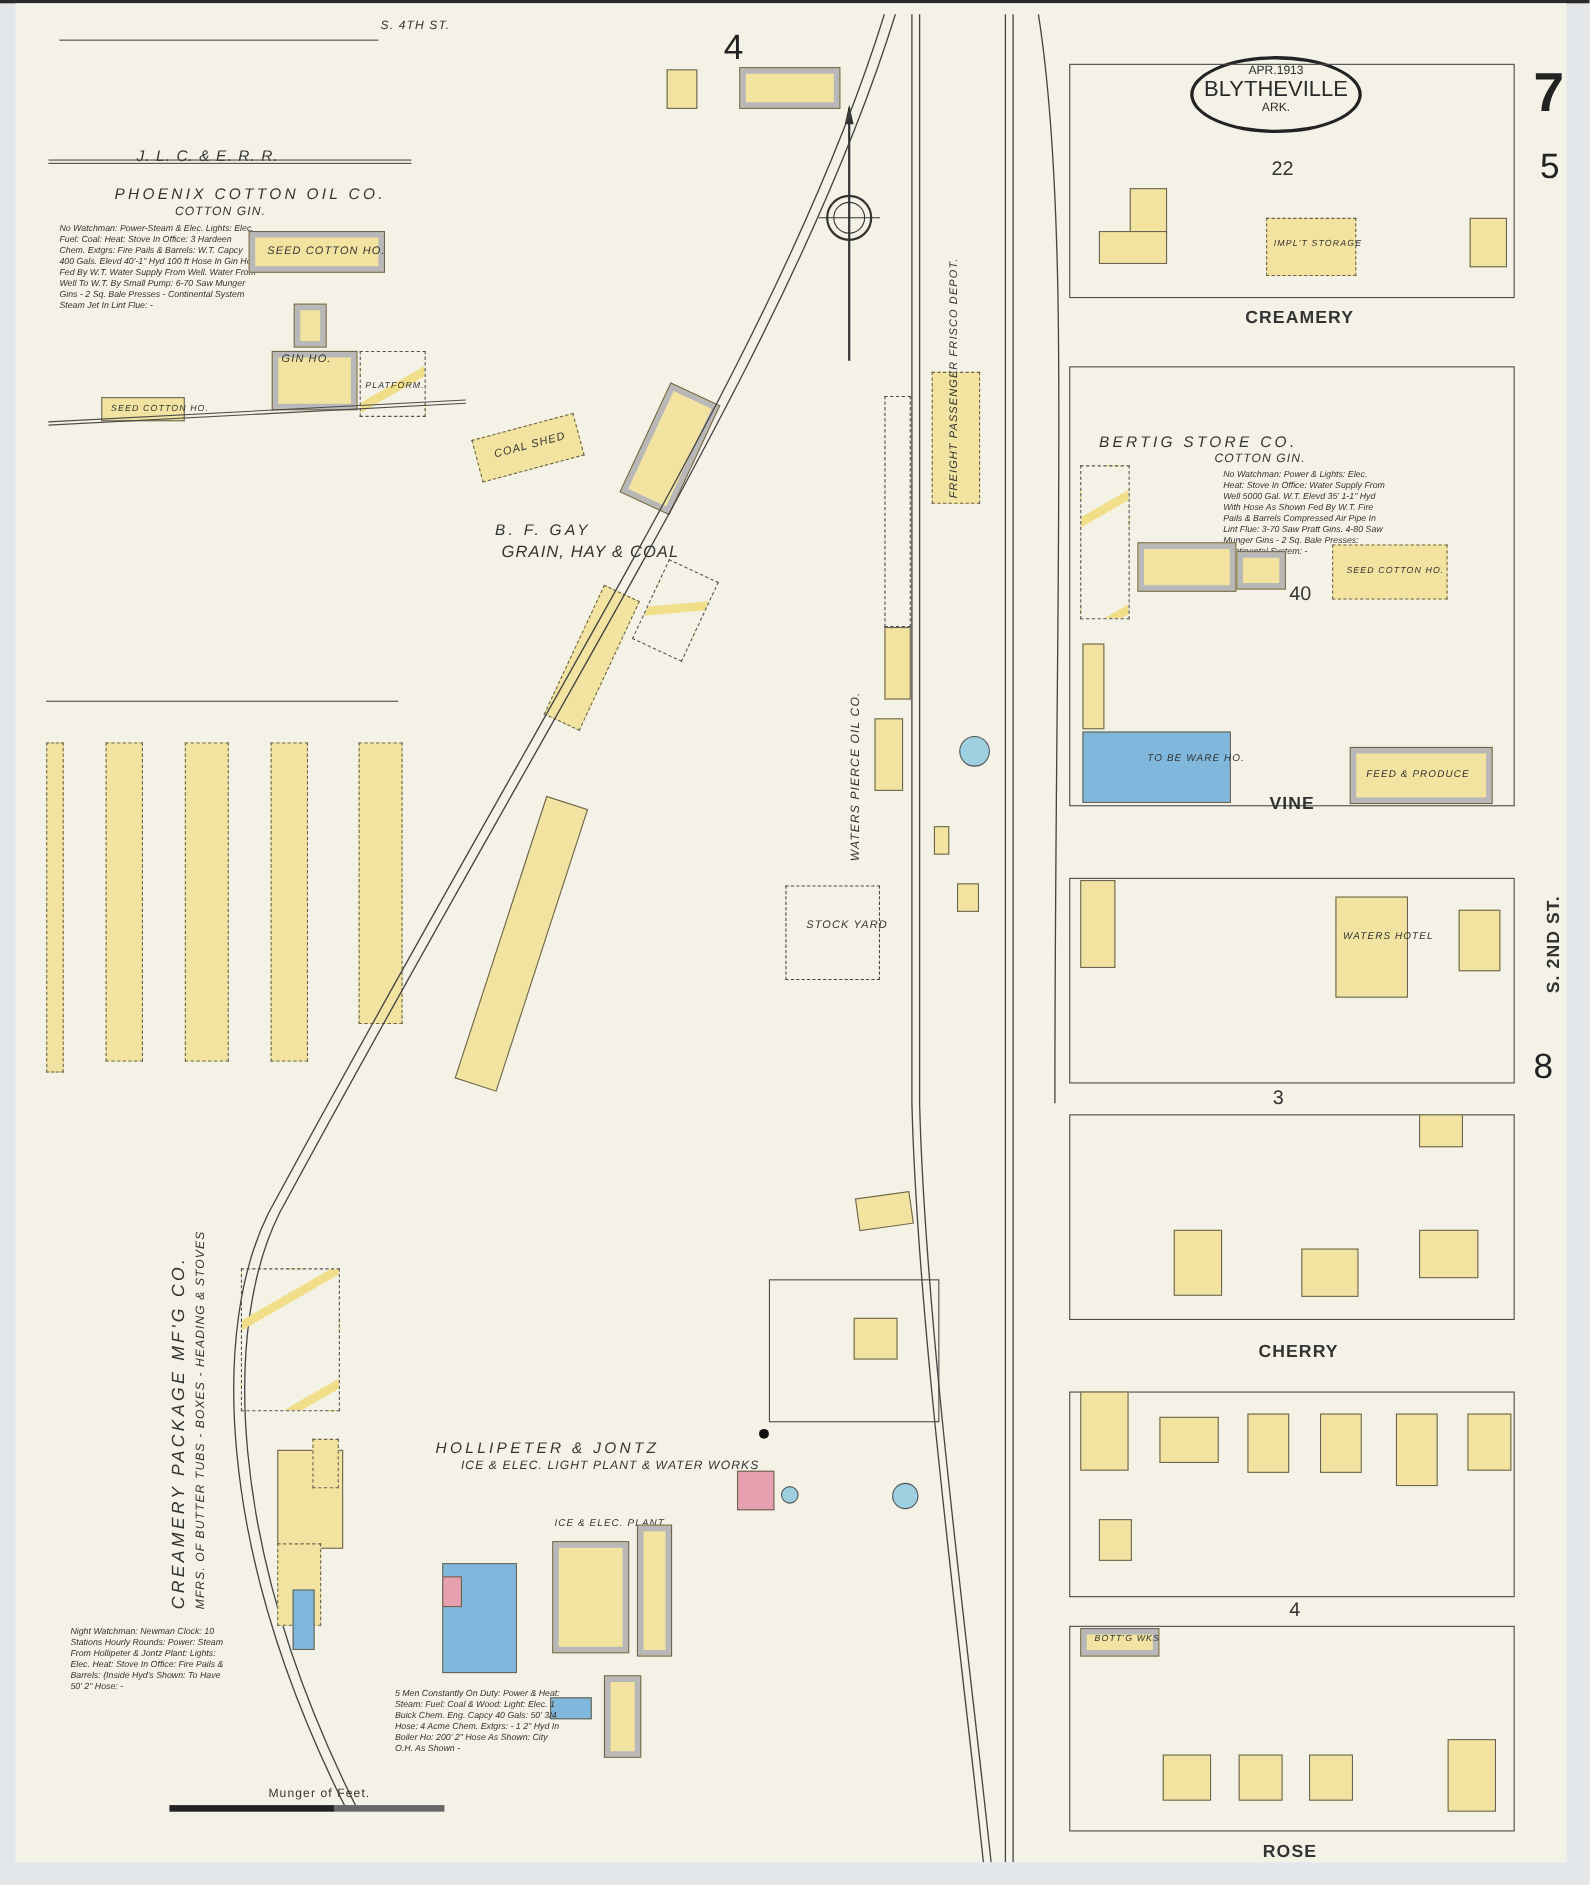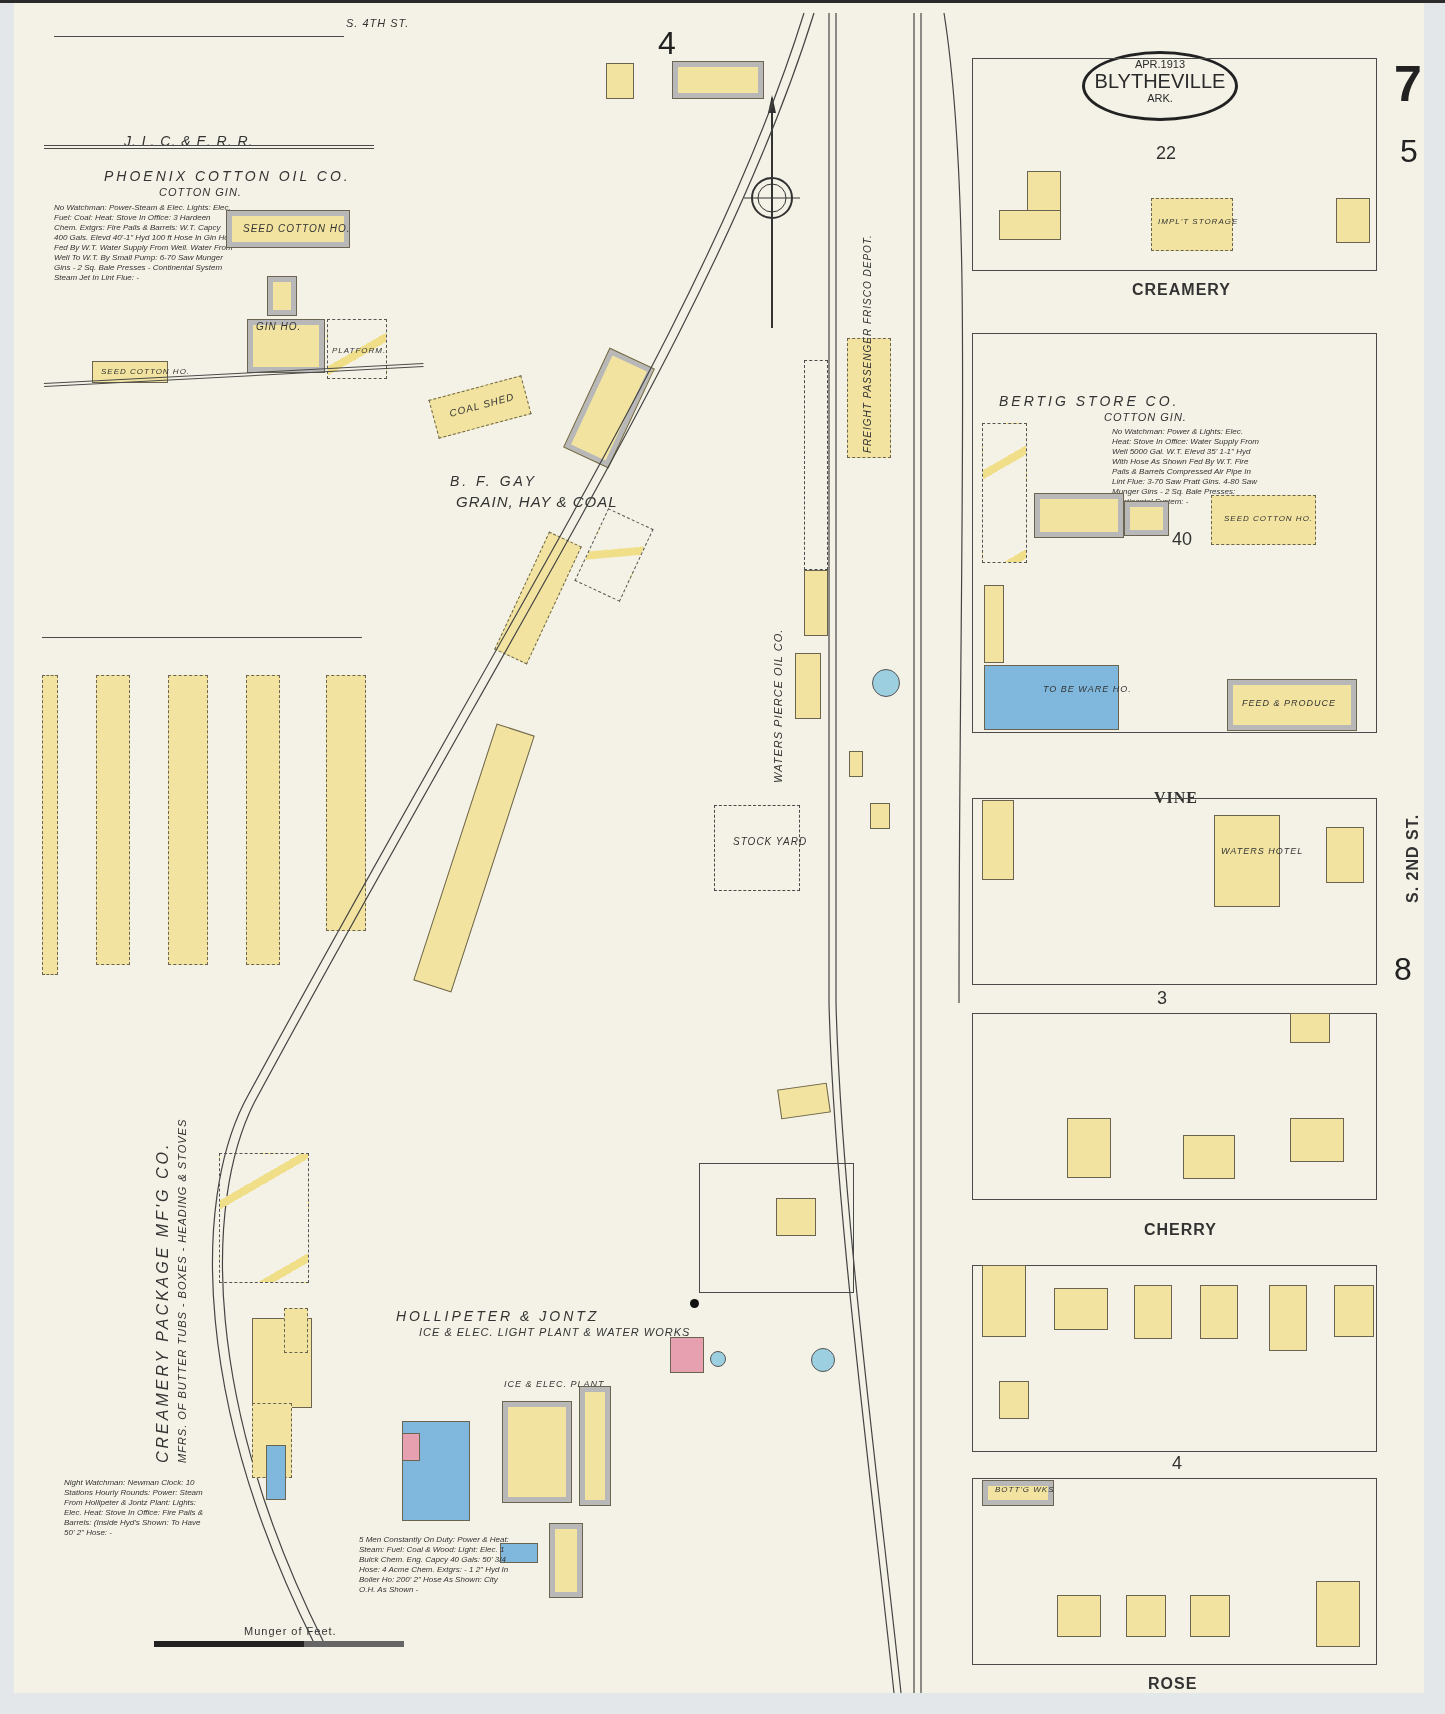--- a/index.html
+++ b/index.html
@@ -144,21 +144,21 @@
   <div class="blocknum" style="left:1158px;top:526px;">40</div>
   <div class="plat" style="left:968px;top:420px;width:45px;height:140px;"></div>
   <div class="bldg" style="left:970px;top:582px;width:20px;height:78px;"></div>
   <div class="bldg blue" style="left:970px;top:662px;width:135px;height:65px;">
       <span class="lbl" style="left:18px;top:18px;font-size:9px;margin-left:40px;">TO BE WARE HO.</span>
     </div>
   <div class="bldg iron" style="left:1213px;top:676px;width:130px;height:52px;">
       <span class="lbl" style="left:14px;top:18px;font-size:9px;">FEED &amp; PRODUCE</span>
     </div>
 
-  <div class="street" style="left:1140px;top:786px;font-family:Liberation Serif, serif;">VINE</div>
+  <div class="street" style="left:1140px;top:719px;">VINE</div>
 
   <div class="outline" style="left:958px;top:795px;width:405px;height:187px;"></div>
   <div class="bldg" style="left:968px;top:797px;width:32px;height:80px;"></div>
   <div class="bldg" style="left:1200px;top:812px;width:66px;height:92px;">
       <span class="lbl" style="left:6px;top:30px;font-size:9px;">WATERS HOTEL</span>
     </div>
   <div class="bldg" style="left:1312px;top:824px;width:38px;height:56px;"></div>
 
   <div class="blocknum" style="left:1143px;top:985px;">3</div>
 

